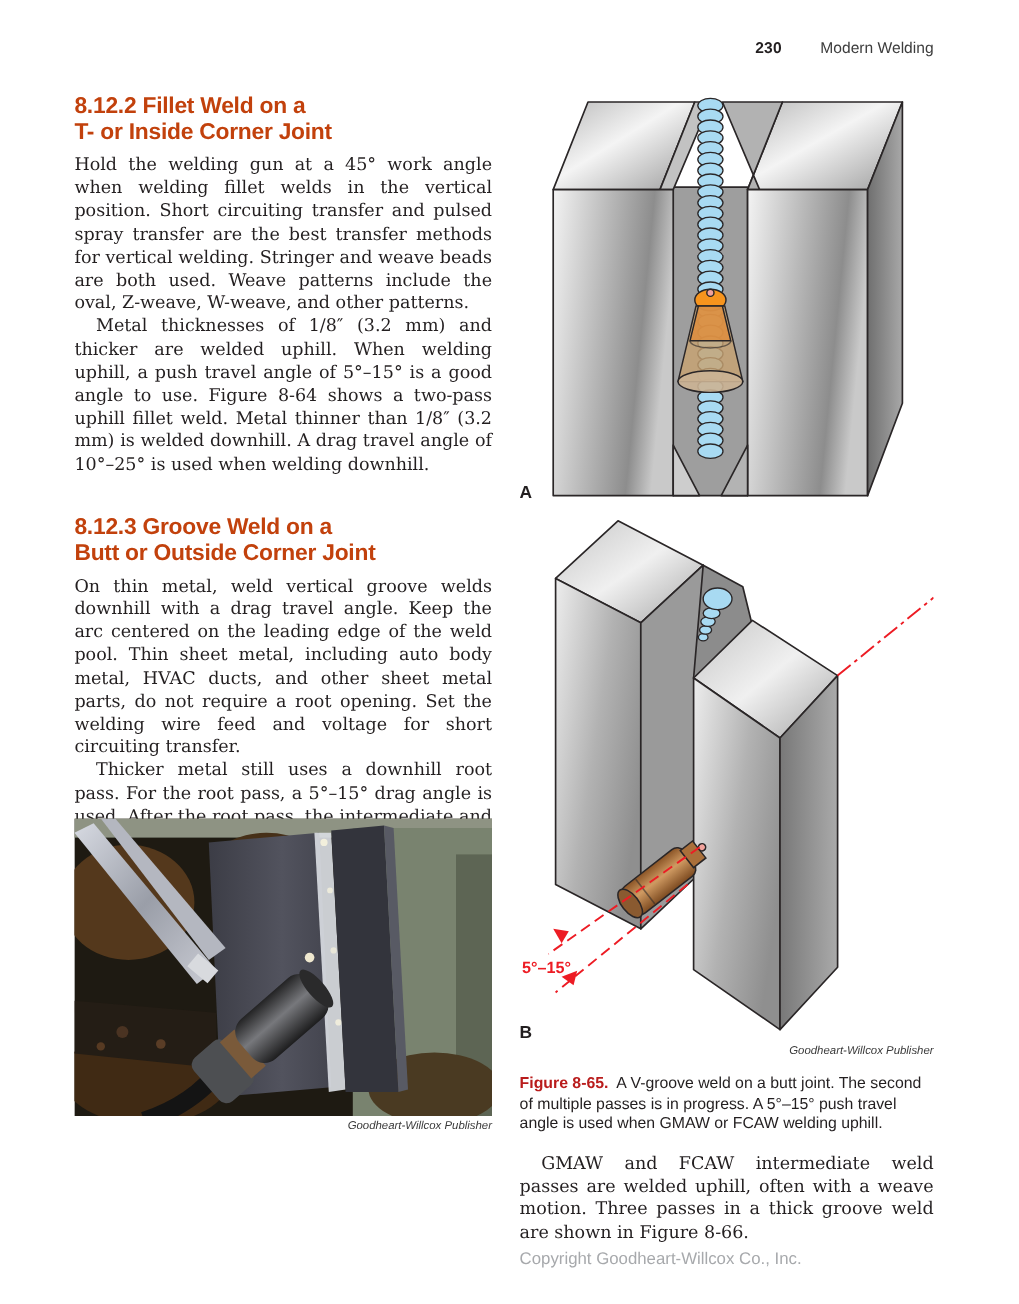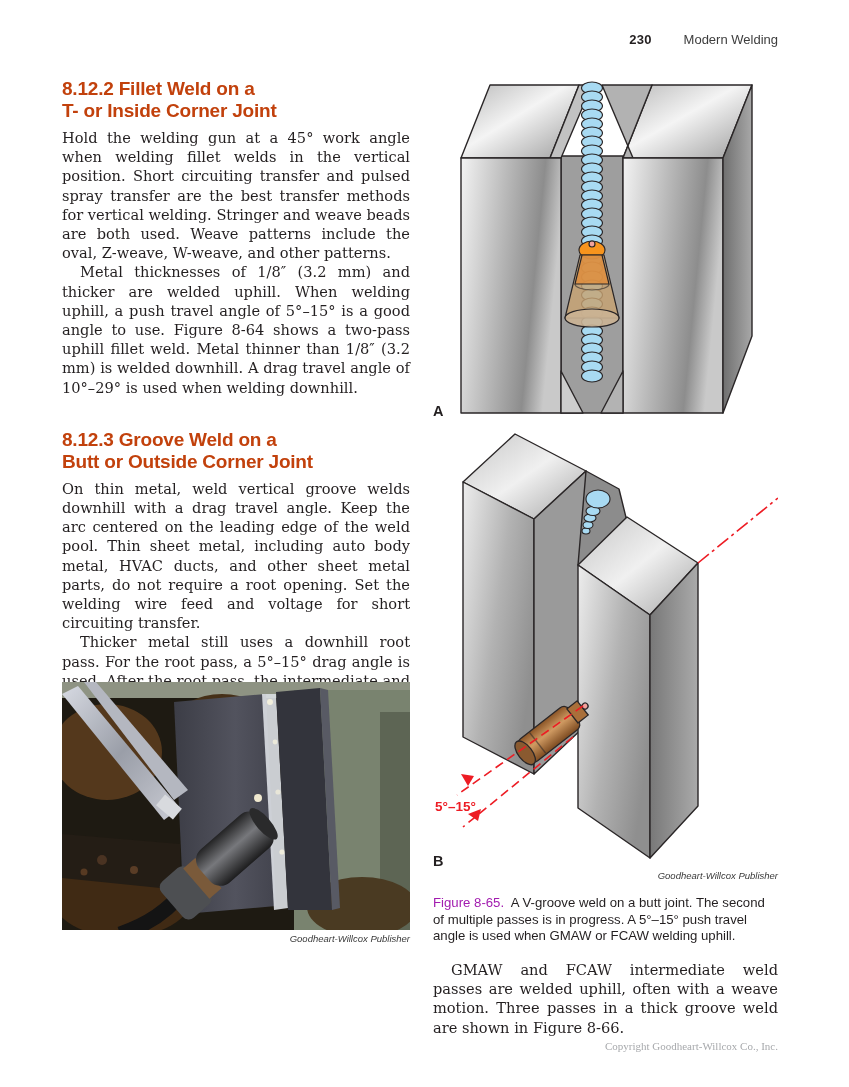--- a/index.html
+++ b/index.html
@@ -18,51 +18,51 @@
   .h2-second{margin-top:32px;}
   p.body{font-family:"DejaVu Serif","Liberation Serif",serif;font-size:14.6px;line-height:19.2px;
          text-align:justify;margin:6px 0 0 0;}
   p.body.indent{text-indent:18px;margin-top:0;}
   p.body b{font-weight:normal;}
   
   .figblock-left{position:absolute;left:0;top:604px;width:348px;}
   .photo{width:348px;height:248px;display:block;}
   .credit{font-style:italic;font-size:9.5px;color:#3a3a3a;text-align:right;margin-top:3px;}
   .caption{font-size:13.2px;line-height:16.6px;margin-top:7px;color:#231f20;}
-  .figlabel{font-weight:normal;color:#a21caf;}
+  .figlabel{font-weight:bold;color:#b91c1c;}
   
   .figA{position:absolute;left:0;top:0;}
   .figB{position:absolute;left:0;top:347px;}
   .partlabel{position:absolute;left:0;font-size:14.5px;font-weight:bold;}
   .labelA{top:325px;}
   .labelB{top:775px;}
   .creditB{position:absolute;left:0;top:792px;width:345px;font-style:italic;font-size:9.5px;
            color:#3a3a3a;text-align:right;}
   .cap65{position:absolute;left:0;top:810px;width:345px;}
   .closing{position:absolute;left:0;top:882px;width:345px;}
-  .copyright{position:absolute;left:0;top:962px;width:345px;text-align:right;
-             font-size:11px;color:#a7a9ac;font-family:Liberation Serif, serif;}
+  .copyright{position:absolute;left:0;top:962px;width:345px;text-align:left;
+             font-size:14px;color:#a7a9ac;}
   svg{display:block;}
 </style>
 </head>
 <body>
 
 <div class="page">
 
   <div class="runhead">
     <span class="pno">230</span><span class="title">Modern Welding</span>
   </div>
 
   <div class="col col-left">
     <h2>
       <span>8.12.2 Fillet Weld on a</span>
       <span>T- or Inside Corner Joint</span>
     </h2>
     <p class="body"><span>Hold the welding gun at a 45° work angle when welding fillet welds in the vertical position. Short circuiting transfer and pulsed spray transfer are the best transfer methods for vertical welding. Stringer and weave beads are both used. Weave patterns include the oval, Z-weave, W-weave, and other patterns.</span></p>
-    <p class="body indent"><span>Metal thicknesses of 1/8″ (3.2 mm) and thicker are welded uphill. When welding uphill, a push travel angle of 5°–15° is a good angle to use. </span><b>Figure 8-64</b><span> shows a two-pass uphill fillet weld. Metal thinner than 1/8″ (3.2 mm) is welded downhill. A drag travel angle of 10°–29° is used when welding downhill.</span></p>
+    <p class="body indent"><span>Metal thicknesses of 1/8″ (3.2 mm) and thicker are welded uphill. When welding uphill, a push travel angle of 5°–15° is a good angle to use. </span><b>Figure 8-64</b><span> shows a two-pass uphill fillet weld. Metal thinner than 1/8″ (3.2 mm) is welded downhill. A drag travel angle of 10°–25° is used when welding downhill.</span></p>
 
     <h2 class="h2-second">
       <span>8.12.3 Groove Weld on a</span>
       <span>Butt or Outside Corner Joint</span>
     </h2>
     <p class="body"><span>On thin metal, weld vertical groove welds downhill with a drag travel angle. Keep the arc centered on the leading edge of the weld pool. Thin sheet metal, including auto body metal, HVAC ducts, and other sheet metal parts, do not require a root opening. Set the welding wire feed and voltage for short circuiting transfer.</span></p>
     <p class="body indent"><span>Thicker metal still uses a downhill root pass. For the root pass, a 5°–15° drag angle is used. After the root pass, the intermediate and cover passes are welded uphill. See </span><b>Figure 8-65</b><span>. A keyhole at the root of the weld indicates that both pieces of base metal are melting and complete penetration is obtained. Do not position the welding gun directly over the root opening. The electrode wire will feed through the opening and create whiskers.</span></p>
 
     <div class="figblock-left">
       <svg class="photo" viewBox="0 0 348 248" aria-label="welding photo">

